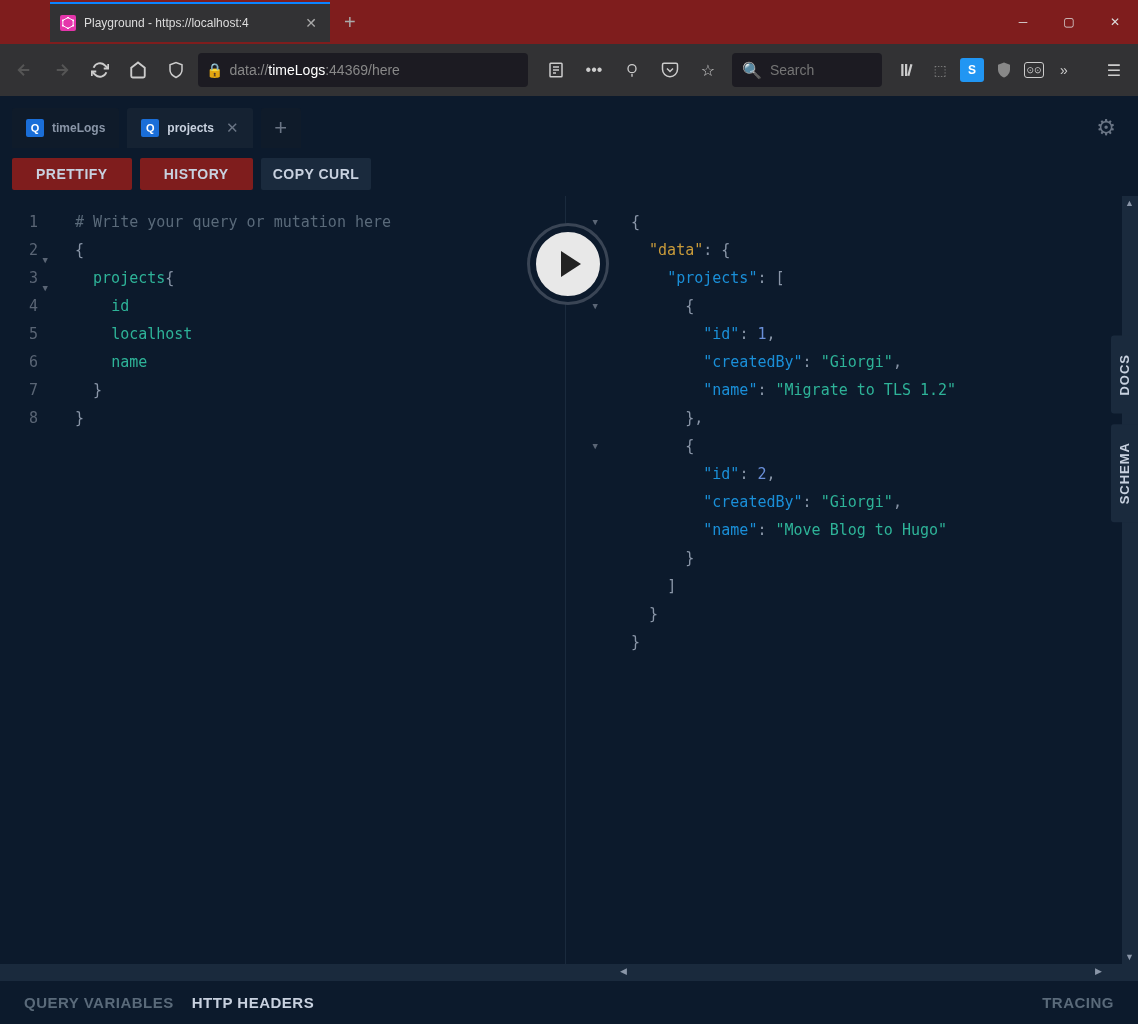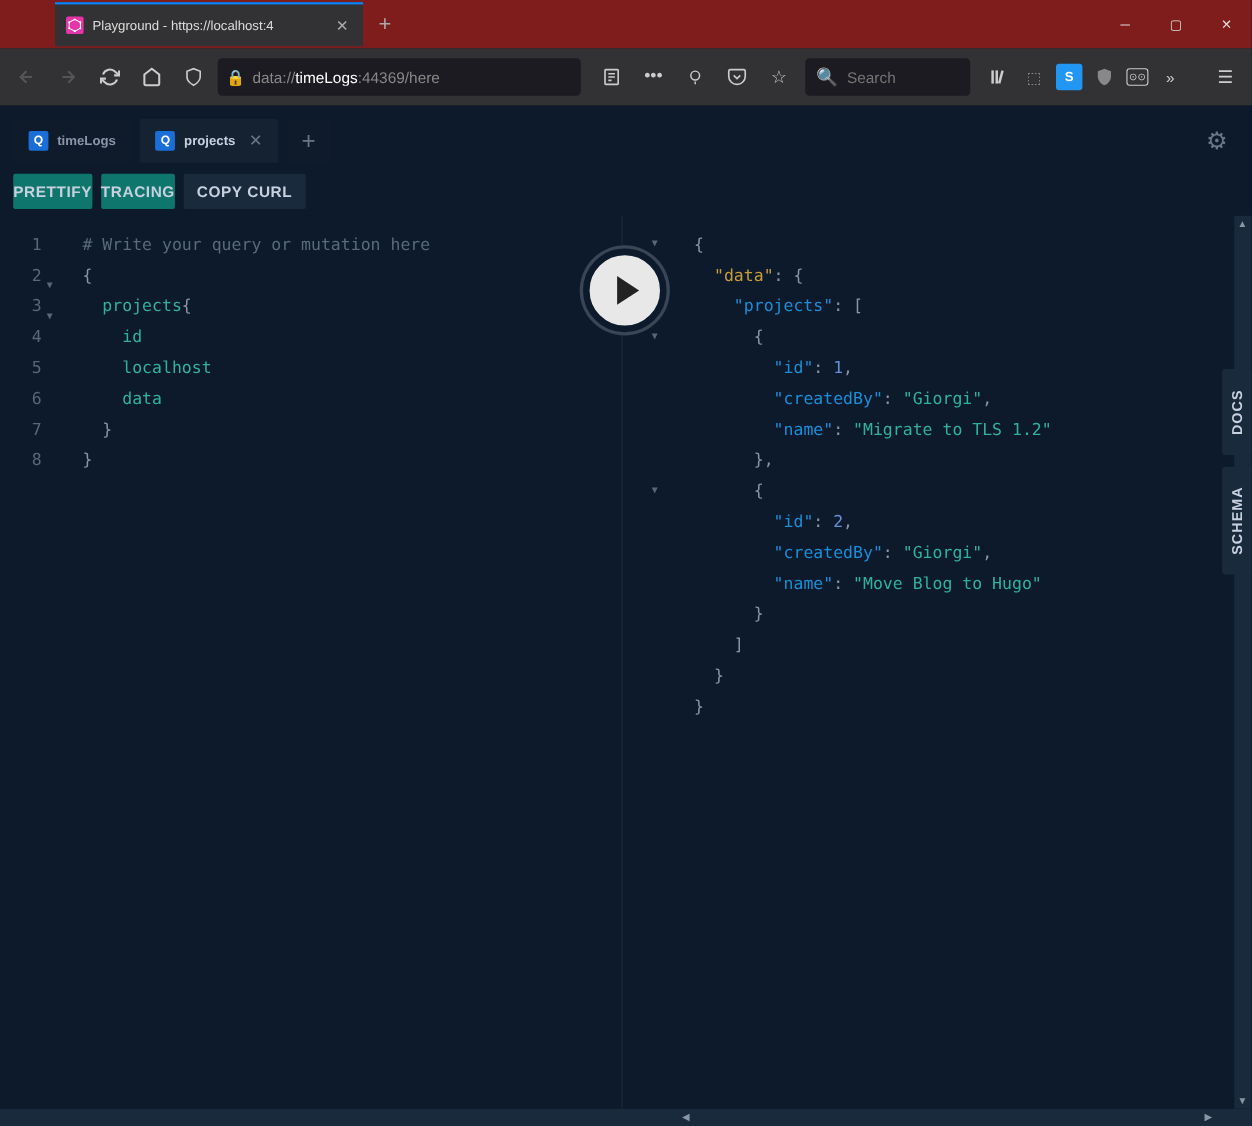--- a/index.html
+++ b/index.html
@@ -40,21 +40,21 @@
 .app-tab { height: 40px; display: flex; align-items: center; padding: 0 14px; gap: 8px; background: #152232; border-radius: 3px 3px 0 0; cursor: pointer; }
 .app-tab.inactive { background: #0f1b2a; }
 .app-tab-icon { width: 18px; height: 18px; background: #1a6ed8; border-radius: 2px; display: flex; align-items: center; justify-content: center; color: white; font-size: 11px; font-weight: bold; }
 .app-tab-label { color: #c8d1df; font-size: 12px; font-weight: 600; }
 .app-tab.inactive .app-tab-label { color: #8a96a8; }
 .app-tab-x { color: #6a7585; font-size: 15px; margin-left: 4px; }
 .app-add-tab { width: 40px; height: 40px; display: flex; align-items: center; justify-content: center; color: #6a7585; font-size: 22px; cursor: pointer; background: #0f1b2a; border-radius: 3px 3px 0 0; }
 .app-settings { margin-left: auto; color: #6a7585; font-size: 22px; cursor: pointer; padding-right: 10px; }
 
 .action-bar { height: 44px; display: flex; align-items: center; padding: 0 12px; gap: 8px; }
-.action-btn { background: #0f766e; color: #c8d1df; border: none; padding: 8px 0; font-size: 14px; font-weight: 700; letter-spacing: 0.5px; cursor: pointer; border-radius: 2px; }
+.action-btn { background: #7f1d1d; color: #c8d1df; border: none; padding: 8px 24px; font-size: 14px; font-weight: 700; letter-spacing: 0.5px; cursor: pointer; border-radius: 2px; }
 .endpoint-bar { flex: 1; background: #1a2a3d; height: 34px; display: flex; align-items: center; padding: 0 12px; gap: 10px; border-radius: 2px; }
 .endpoint-status { width: 8px; height: 8px; border-radius: 50%; background: #888; }
 .endpoint-url { color: #c8d1df; font-size: 14px; }
 .copy-curl { background: #1a2a3d; color: #c8d1df; border: none; padding: 8px 12px; font-size: 14px; font-weight: 700; letter-spacing: 0.5px; cursor: pointer; border-radius: 2px; }
 
 .editor-area { flex: 1; display: flex; position: relative; overflow: hidden; }
 
 .query-pane { width: 565px; background: #0c1a2c; padding: 12px 0; position: relative; }
 .result-pane { flex: 1; background: #0c1a2c; padding: 12px 0; position: relative; border-left: 1px solid #1a2a3d; }
 
@@ -212,21 +212,21 @@
       <div class="app-tab-icon">Q</div>
       <span class="app-tab-label">projects</span>
       <span class="app-tab-x">✕</span>
     </div>
     <div class="app-add-tab">+</div>
     <div class="app-settings">⚙</div>
   </div>
 
   <div class="action-bar">
     <button class="action-btn">PRETTIFY</button>
-    <button class="action-btn">TRACING</button>
+    <button class="action-btn">HISTORY</button>
     <button class="copy-curl">COPY CURL</button>
   </div>
 
   <div class="editor-area">
     <div class="query-pane">
       <div class="code-editor">
         <div class="line">
             <span class="gutter">1</span>
             <span class="code comment"># Write your query or mutation here</span>
           </div>
@@ -241,21 +241,21 @@
         <div class="line">
             <span class="gutter">4</span>
             <span class="code">    <span class="field">id</span></span>
           </div>
         <div class="line">
             <span class="gutter">5</span>
             <span class="code">    <span class="field">localhost</span></span>
           </div>
         <div class="line">
             <span class="gutter">6</span>
-            <span class="code">    <span class="field">data</span></span>
+            <span class="code">    <span class="field">name</span></span>
           </div>
         <div class="line">
             <span class="gutter">7</span>
             <span class="code brace">  }</span>
           </div>
         <div class="line">
             <span class="gutter">8</span>
             <span class="code brace">}</span>
           </div>
       </div>
@@ -345,13 +345,18 @@
     </div>
 
     <div class="side-tabs">
       <div class="side-tab">DOCS</div>
       <div class="side-tab">SCHEMA</div>
     </div>
   </div>
 
   <div class="scrollbar-h"></div>
 
+  <div class="bottom-bar">
+    <span class="bottom-tab">QUERY VARIABLES</span>
+    <span class="bottom-tab active">HTTP HEADERS</span>
+    <span class="tracing">TRACING</span>
+  </div>
 </div>
 
 </body></html>

